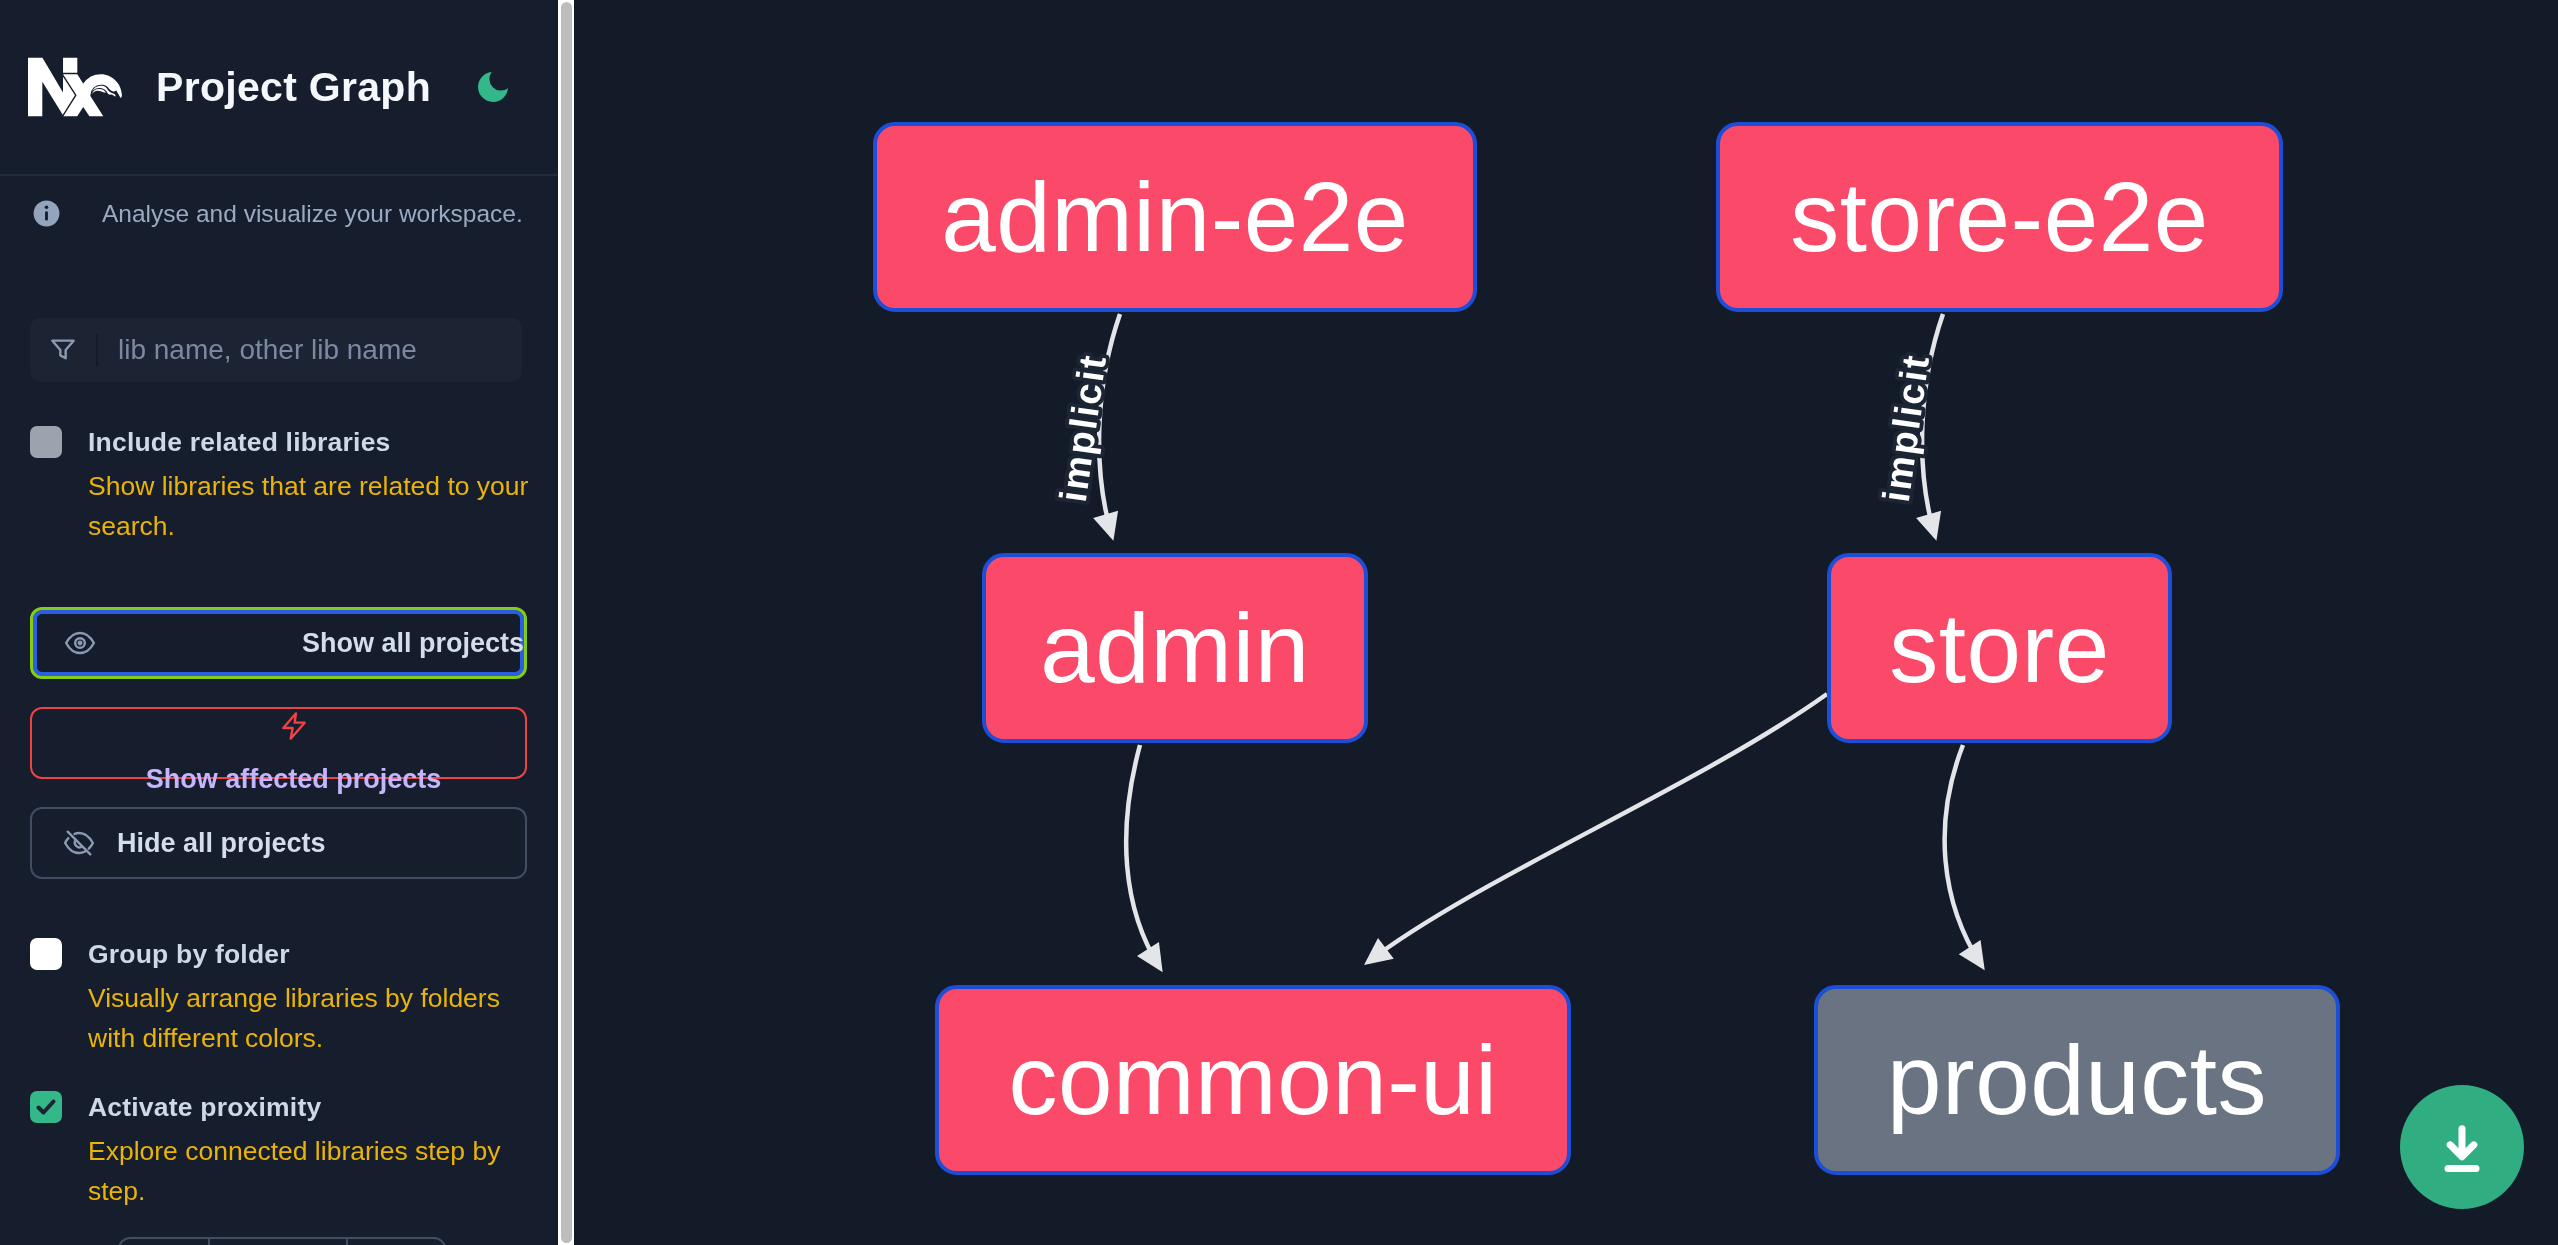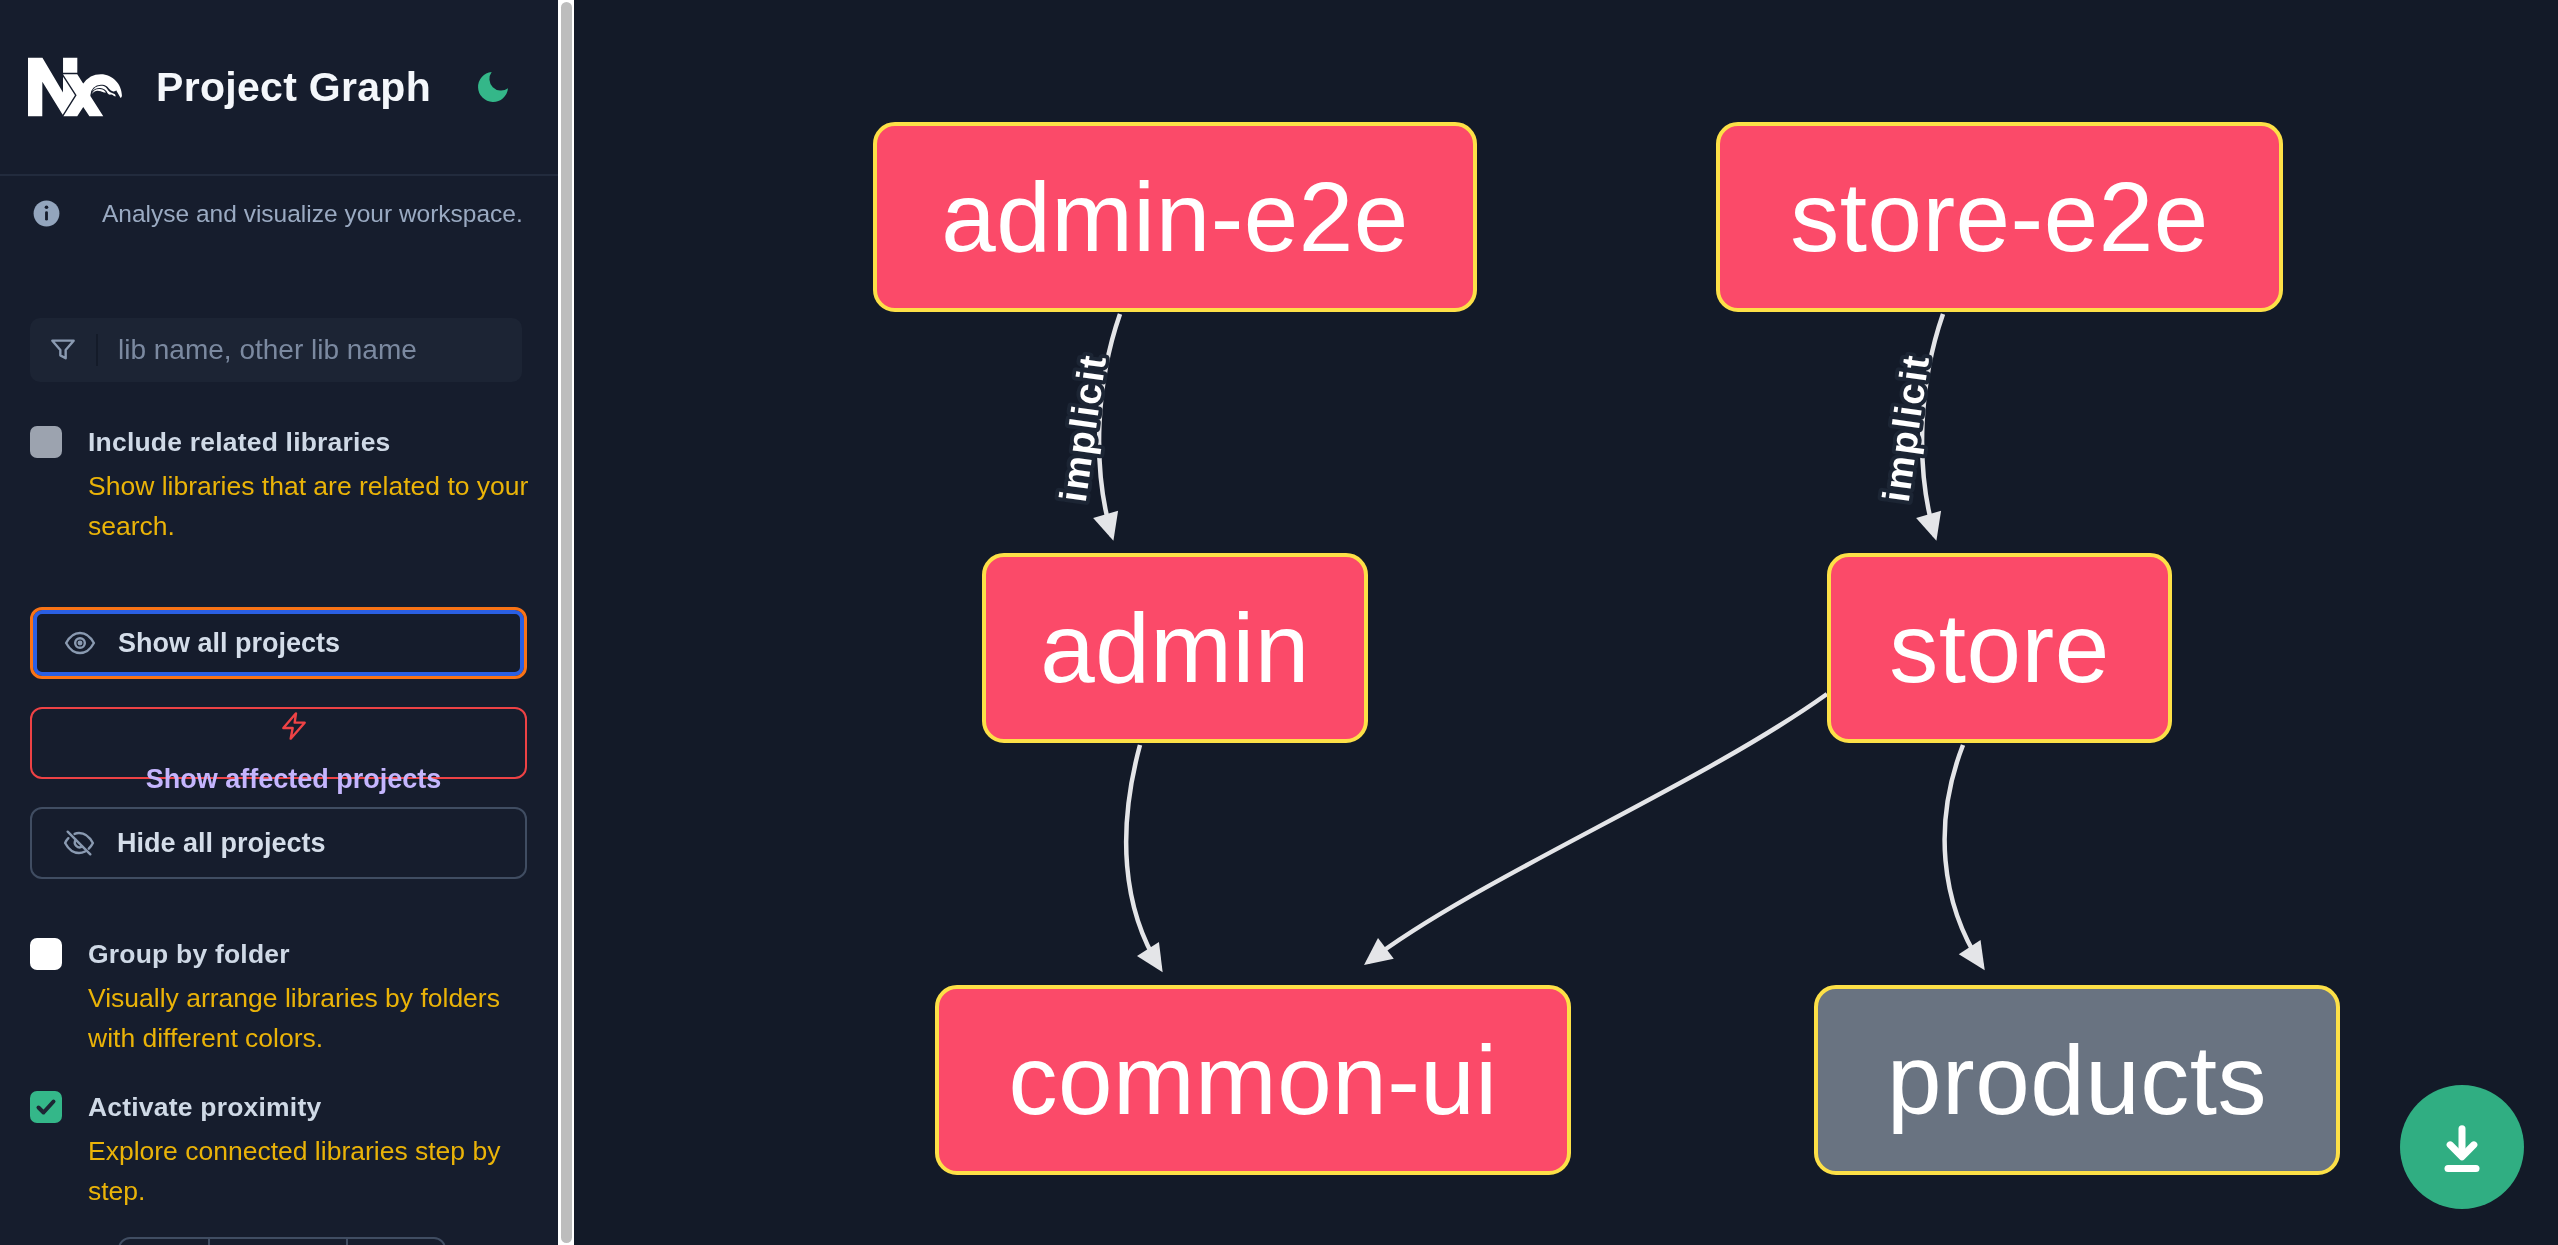--- a/index.html
+++ b/index.html
@@ -23,34 +23,34 @@
   .toggle-row{position:absolute;left:30px;width:500px;}
   .toggle-head{display:flex;align-items:center;gap:26px;}
   .checkbox{width:32px;height:32px;border-radius:7px;flex:0 0 auto;display:flex;align-items:center;justify-content:center;cursor:pointer;}
   .checkbox.cb-muted{background:#9ca3af;}
   .checkbox.cb-white{background:#ffffff;}
   .checkbox.cb-checked{background:#34b789;}
   .toggle-label{font-size:26.5px;font-weight:700;color:#cfd9e6;letter-spacing:.2px;}
   .toggle-desc{margin:8px 0 0 58px;width:452px;font-size:26.5px;line-height:40px;color:#eab308;}
   .sb-btn{position:absolute;left:30px;width:497px;height:72px;border-radius:12px;background:transparent;display:flex;align-items:center;padding:0 0 0 30px;gap:21px;color:#d4dde9;font-size:27px;font-weight:700;cursor:pointer;border:2px solid #404d62;font-family:inherit;}
   .sb-btn .ico{width:34px;height:34px;flex:0 0 auto;display:flex;align-items:center;justify-content:center;}
-  .sb-btn.active{border:3px solid #f97316;box-shadow:inset 0 0 0 4px #2a5fe3;background:#151c2c;}
+  .sb-btn.active{border:3px solid #84cc16;box-shadow:inset 0 0 0 4px #2a5fe3;background:#151c2c;justify-content:space-between;}
   .sb-btn.danger{border-color:#ee4245;color:#c4b5fd;flex-direction:column;}
   .stepper{position:absolute;left:118px;top:1237px;width:328px;height:26px;border:2px solid #404d62;border-radius:12px 12px 0 0;display:flex;overflow:hidden;}
   .stepper .seg{height:100%;}
   .stepper .seg:nth-child(1){width:90px;border-right:2px solid #404d62;}
   .stepper .seg:nth-child(2){width:138px;border-right:2px solid #404d62;}
   .stepper .seg:nth-child(3){flex:1;}
   
   .scrollbar{position:absolute;left:558px;top:0;width:16px;height:1245px;background:#ffffff;z-index:31;}
   .scrollbar .thumb{position:absolute;left:2.5px;top:2px;width:11px;height:1241px;background:#bdbdbd;border-radius:6px;}
   
   .canvas{position:absolute;left:574px;top:0;width:1984px;height:1245px;background:#131a28;z-index:1;}
   .edges-svg{position:absolute;left:0;top:0;z-index:2;pointer-events:none;}
-  .gnode{position:absolute;z-index:3;border:4px solid #fde047;border-radius:22px;display:flex;align-items:center;justify-content:center;color:#ffffff;cursor:pointer;}
+  .gnode{position:absolute;z-index:3;border:4px solid #1d4ed8;border-radius:22px;display:flex;align-items:center;justify-content:center;color:#ffffff;cursor:pointer;}
   .gnode .nlabel{font-size:98px;font-weight:400;letter-spacing:.5px;}
   .gnode.affected{background:#fb4a69;}
   .gnode.plain{background:#697381;}
   .fab{position:absolute;left:2400px;top:1085px;width:124px;height:124px;border-radius:50%;background:#30ae82;border:none;display:flex;align-items:center;justify-content:center;cursor:pointer;z-index:10;}
   .edge-label-text{font-family:"Liberation Sans","DejaVu Sans",sans-serif;font-size:38px;font-weight:700;fill:#ffffff;stroke:#1c2534;stroke-width:8px;paint-order:stroke;stroke-linejoin:round;letter-spacing:2px;}
 </style>
 </head>
 <body>
 
 <div class="app">

